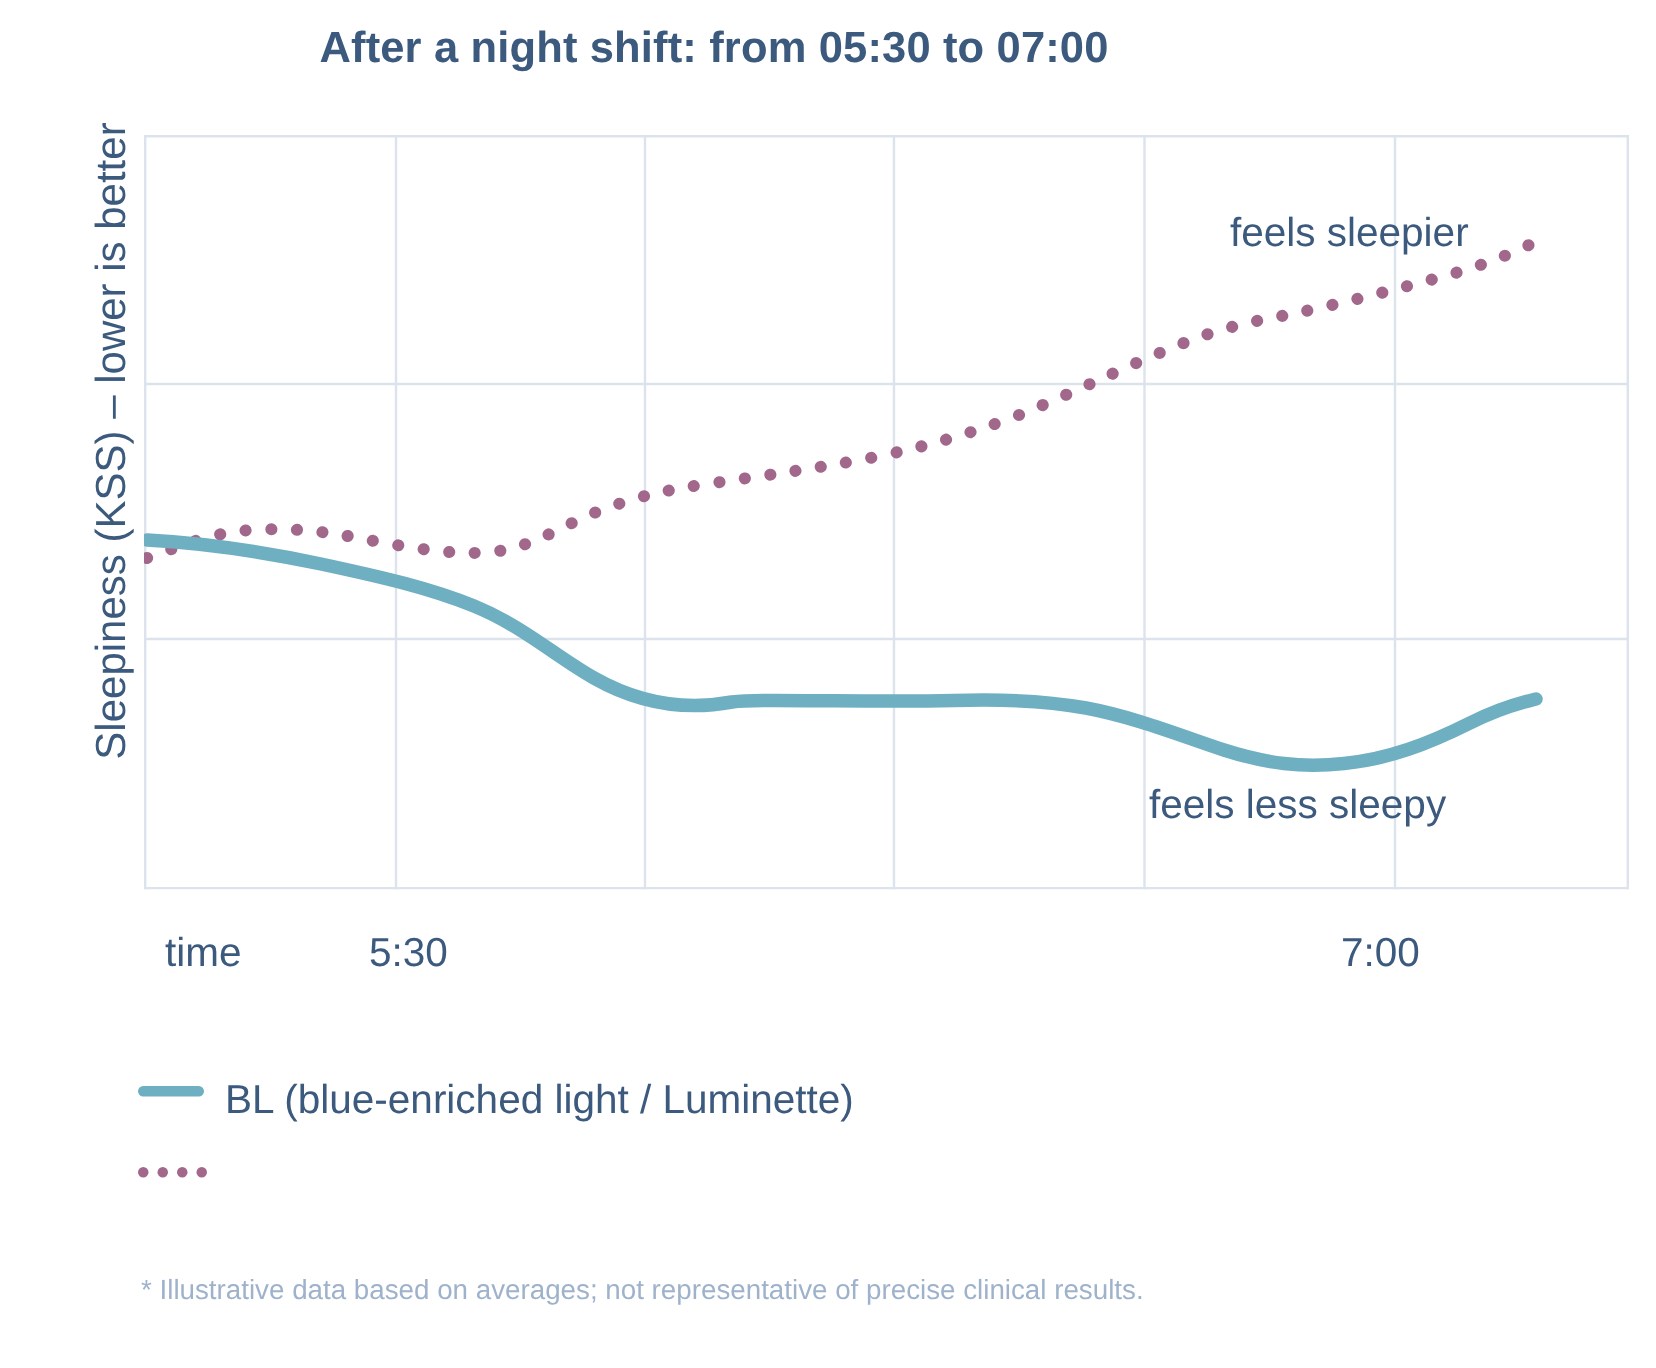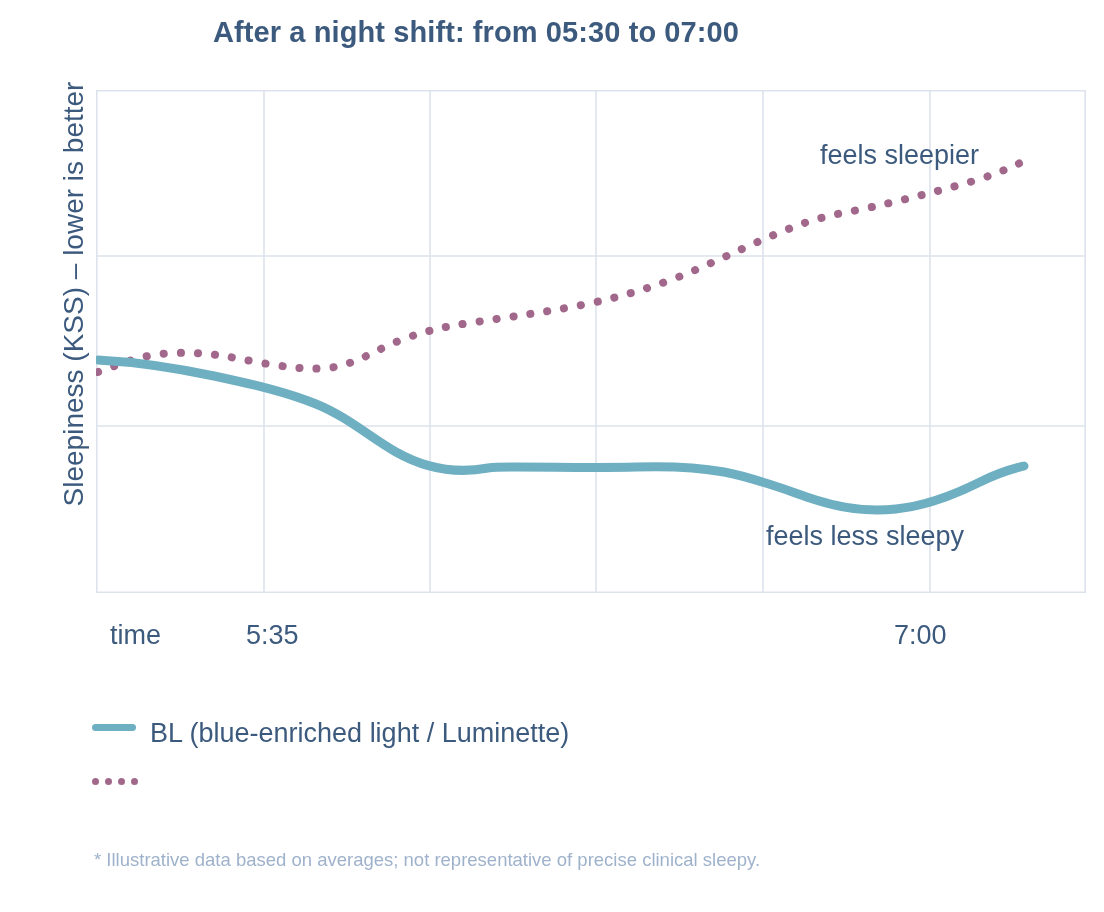--- a/index.html
+++ b/index.html
@@ -191,21 +191,21 @@
              C 906,381 920,378 928,376"></path>
 
   </svg>
 
   <div class="annotation" id="annotation-sleepier" style="left:724px; top:26px;">feels sleepier</div>
 
   <div class="annotation" id="annotation-less-sleepy" style="left:670px; top:431px;">feels less sleepy</div>
 </div>
 
 <div class="x-tick" id="x-tick-time">time</div>
-<div class="x-tick" id="x-tick-530">5:35</div>
+<div class="x-tick" id="x-tick-530">5:30</div>
 <div class="x-tick" id="x-tick-700">7:00</div>
 
 <div id="legend">
 
   <div class="legend-row">
     <span class="legend-marker">
       <span class="legend-solid"></span>
     </span>
     <span class="legend-label">BL (blue-enriched light / Luminette)</span>
   </div>
@@ -217,14 +217,14 @@
           <i></i>
           <i></i>
           <i></i>
         </span>
     </span>
   </div>
 
 </div>
 
 <div id="footnote">
-  <div>* Illustrative data based on averages; not representative of precise clinical sleepy.</div>
+  <div>* Illustrative data based on averages; not representative of precise clinical results.</div>
 </div>
 
 </body></html>

